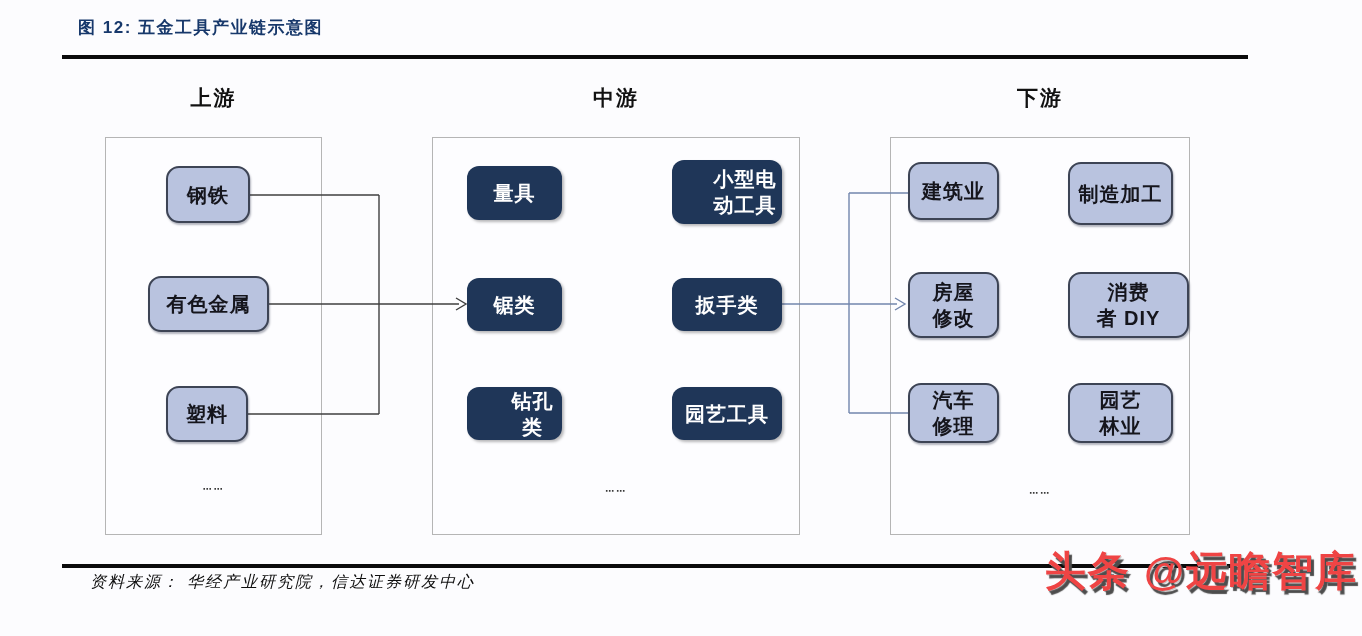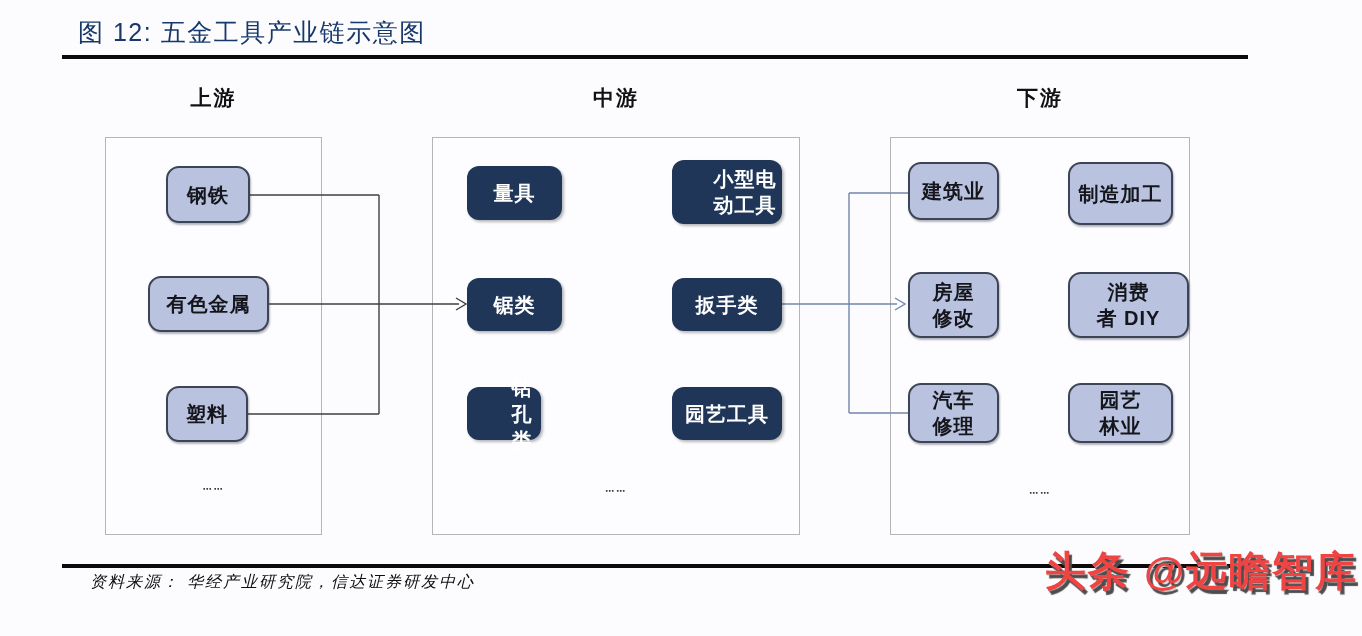--- a/index.html
+++ b/index.html
@@ -5,21 +5,21 @@
   html,body { margin:0; padding:0; background:#ffffff; }
   .canvas {
     position:relative; width:1362px; height:636px;
     background:var(--canvas-bg,#fcfcfe);
     font-family:"Liberation Sans","DejaVu Sans",sans-serif;
     overflow:hidden;
   }
 
   .fig-title {
     position:absolute; left:78px; top:16px;
-    font-size:25px; font-weight:normal; letter-spacing:1.5px;
+    font-size:17px; font-weight:bold; letter-spacing:1.5px;
     color:var(--title-text,#17386b);
   }
   .rule {
     position:absolute; left:62px; width:1186px; height:4px;
     background:var(--rule,#0b0b0b);
   }
   .rule-top    { top:55px; }
   .rule-bottom { top:564px; }
 
   .col-header {
@@ -68,21 +68,21 @@
 
   
   .n-steel      { left:166px; top:166px; width:84px;  height:57px; }
   .n-nonferrous { left:148px; top:276px; width:121px; height:56px; }
   .n-plastic    { left:166px; top:386px; width:82px;  height:56px; }
   
   .n-measuring   { left:467px; top:166px; width:95px;  height:54px; }
   .n-smallpower  { left:672px; top:160px; width:110px; height:64px;padding-left:36px; }
   .n-saws        { left:467px; top:278px; width:95px;  height:53px; }
   .n-wrenches    { left:672px; top:278px; width:110px; height:53px; }
-  .n-drilling    { left:467px; top:387px; width:74px;  height:53px;padding-left:36px; }
+  .n-drilling    { left:467px; top:387px; width:95px;  height:53px;padding-left:36px; }
   .n-gardentools { left:672px; top:387px; width:110px; height:53px; }
   
   .n-construction  { left:908px;  top:162px; width:91px;  height:58px; }
   .n-manufacturing { left:1068px; top:162px; width:105px; height:63px; }
   .n-houserenov    { left:908px;  top:272px; width:91px;  height:66px; }
   .n-consumerdiy   { left:1068px; top:272px; width:121px; height:66px; }
   .n-autorepair    { left:908px;  top:383px; width:91px;  height:60px; }
   .n-gardening     { left:1068px; top:383px; width:105px; height:60px; }
 
   .ellipsis {

